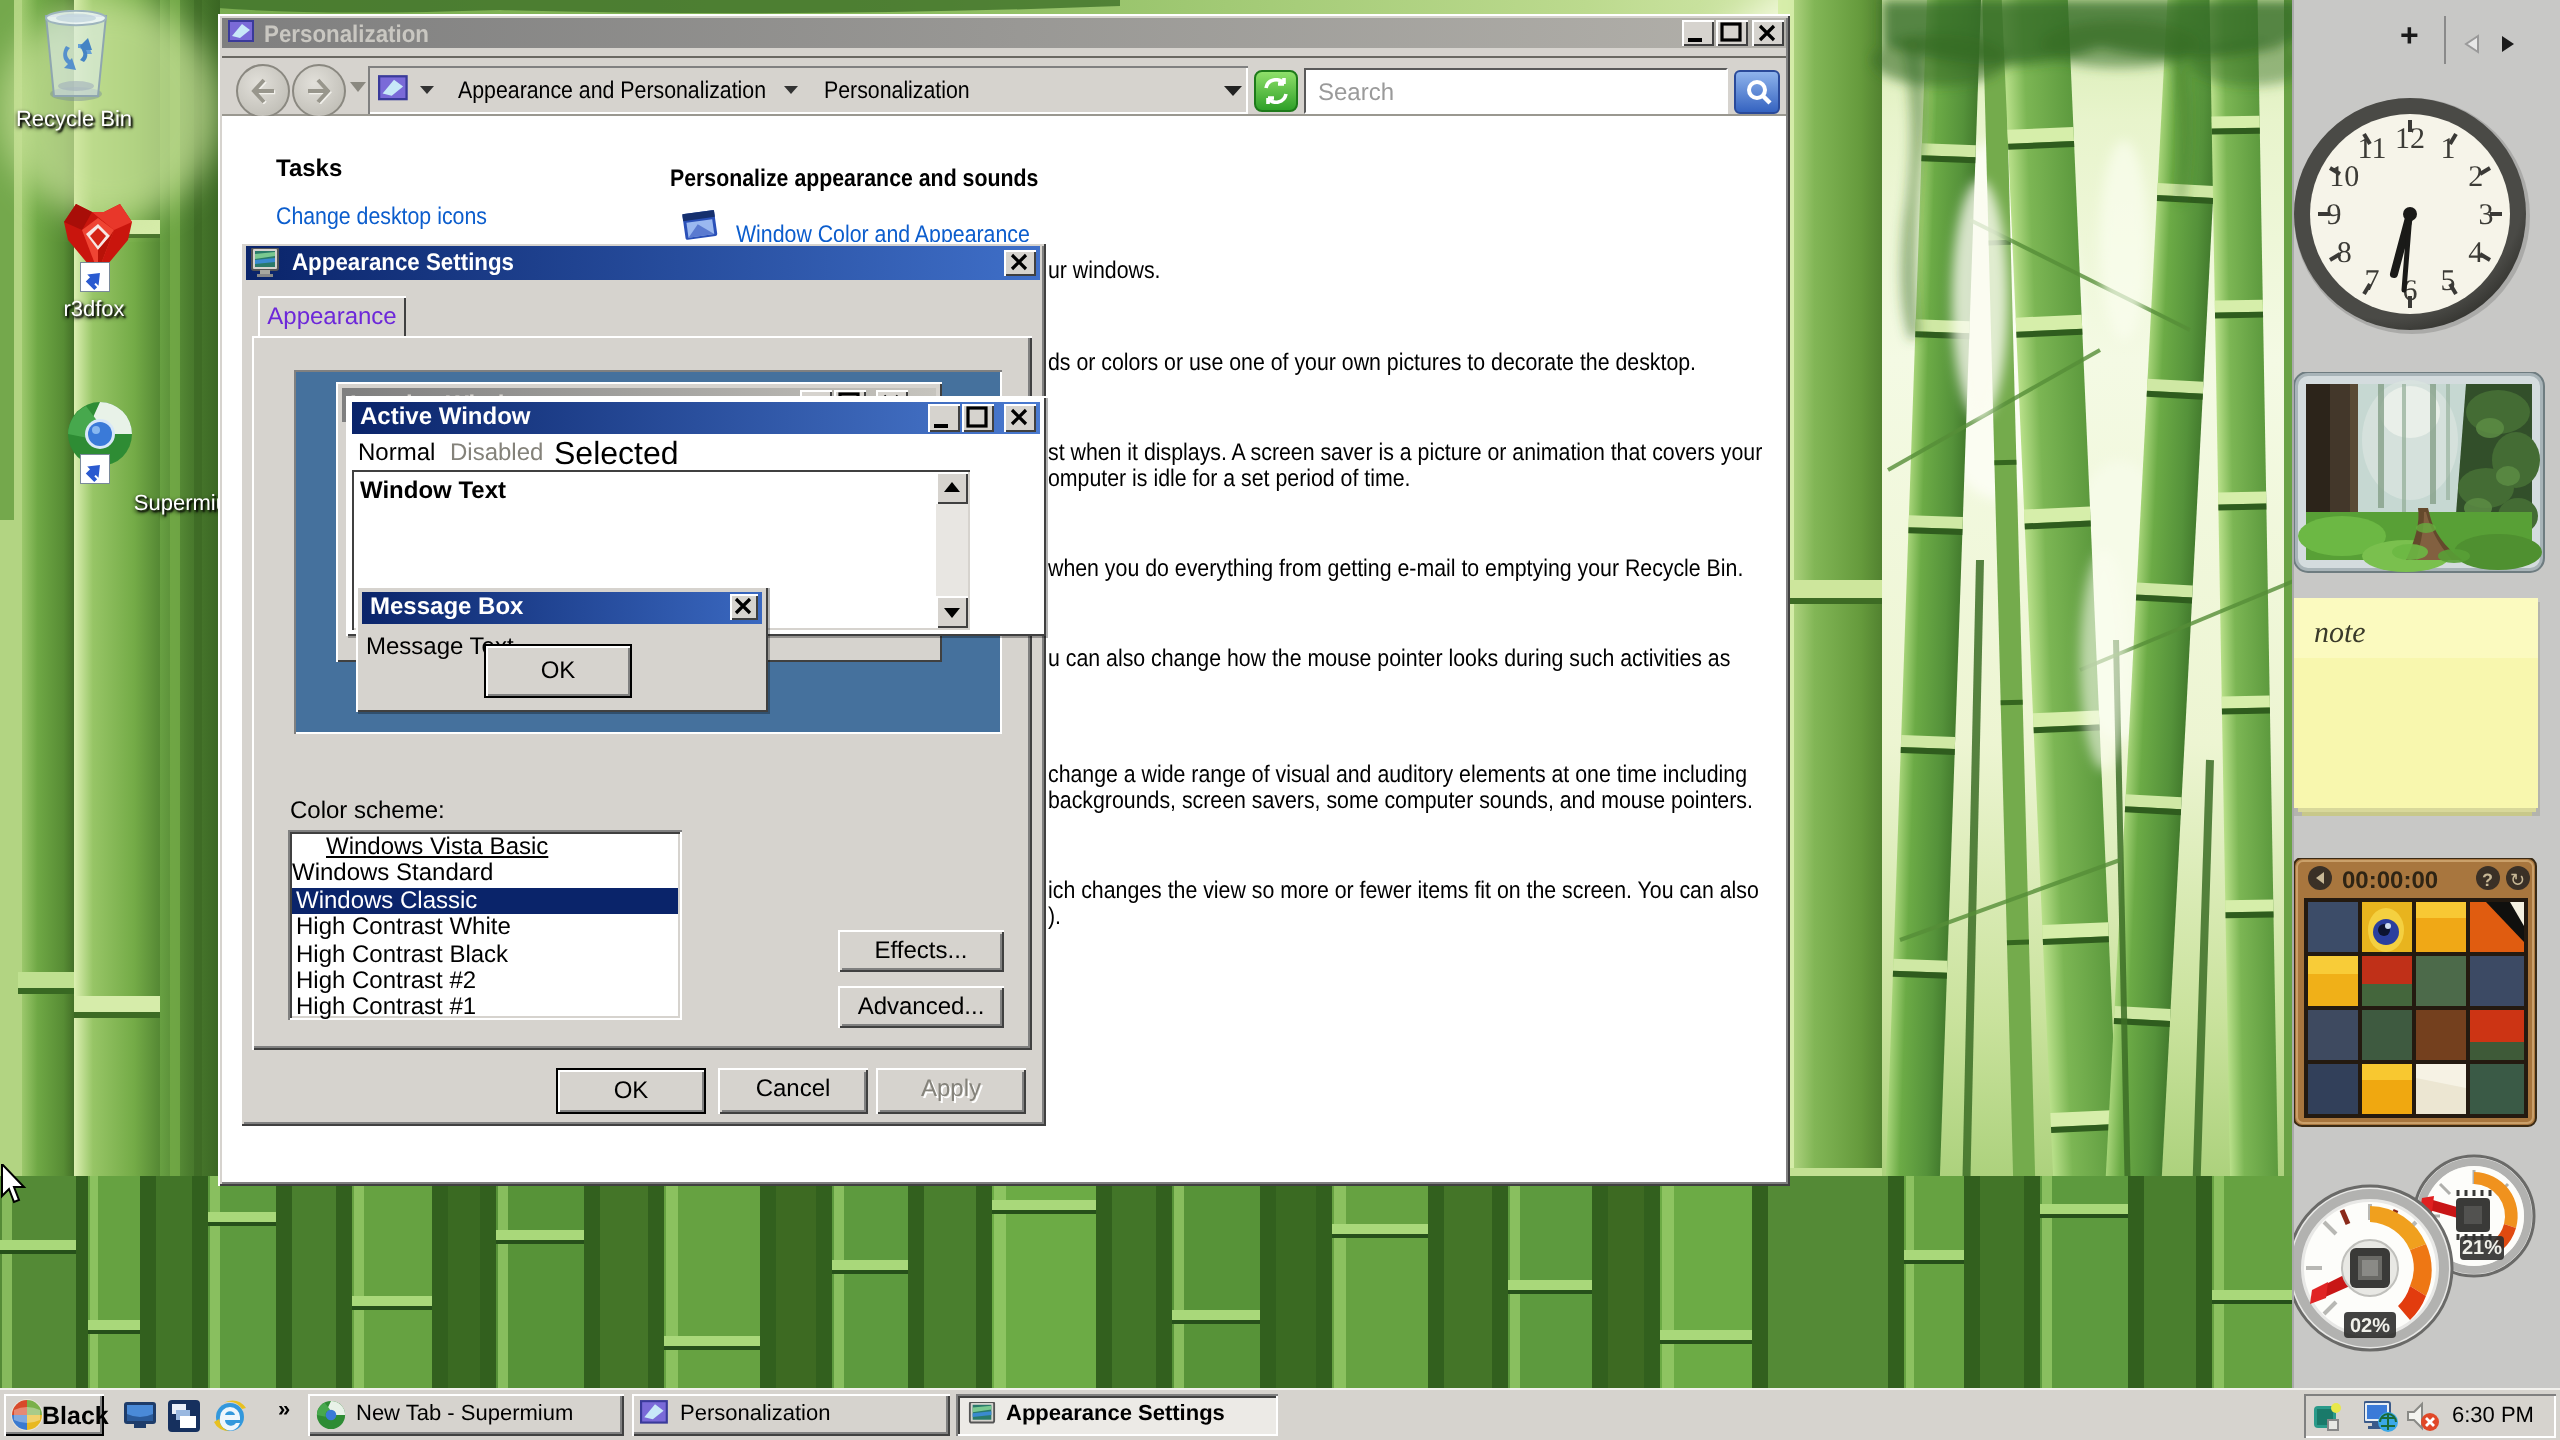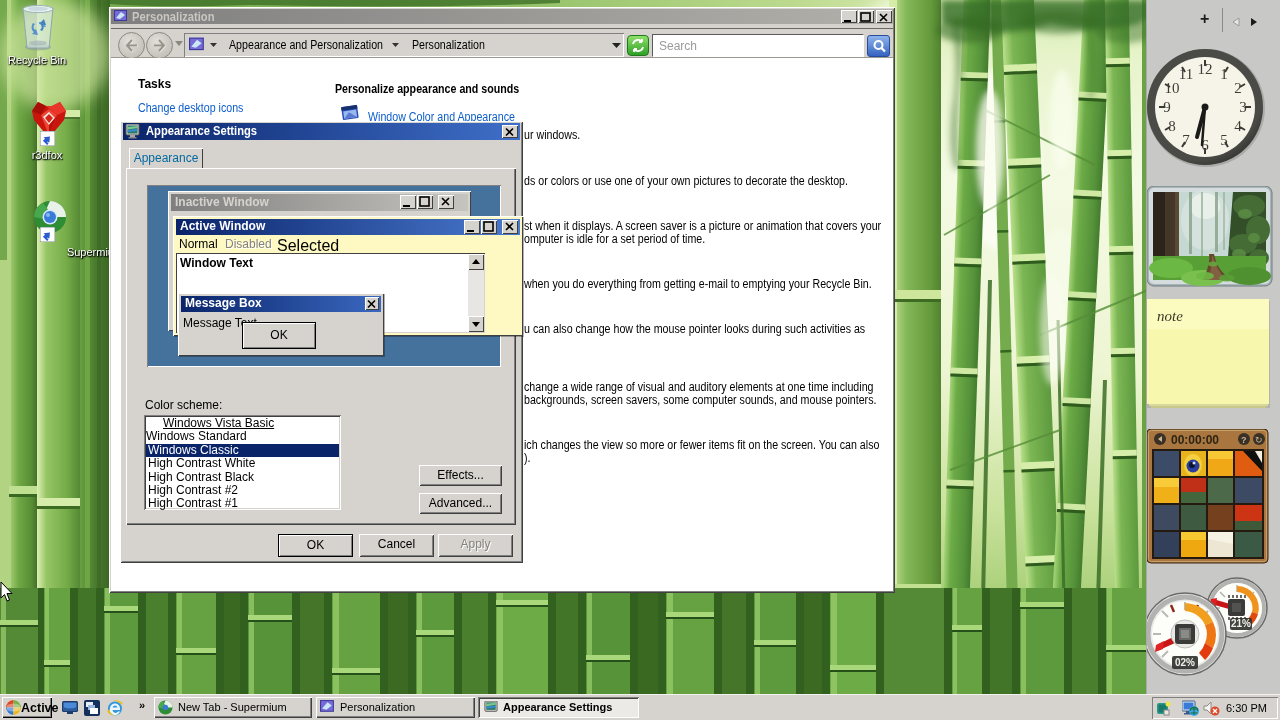--- a/index.html
+++ b/index.html
@@ -449,41 +449,41 @@
       <path d="M2.5,6 L12.5,5 L12.5,7 L2.5,8 Z" fill="#3a8ad0"></path>
       <rect x="5" y="11" width="5" height="2" fill="#a8a8a0"></rect>
       <rect x="3.5" y="13" width="8" height="1.5" fill="#888"></rect>
     </svg>
     <span style="position:absolute;left:23px;top:1px;font-size:12px;font-weight:bold;color:#fff;transform:scaleX(0.93);transform-origin:0 0;">Appearance Settings</span>
     <div class="abs raisedthin" style="right:2px;top:2px;width:16px;height:13px;"><svg width="16" height="13">
           <path d="M4,2.5 L11,9.5 M11,2.5 L4,9.5" stroke="#000" stroke-width="1.6"></path>
         </svg></div>
   </div>
 
-  <div class="abs" style="left:9px;top:27px;width:74px;height:21px;background:#d6d3ce;box-shadow:inset 1px 1px 0 #fff,inset -1px 0 0 #404040;font-size:12px;color:#0369a1;text-align:center;line-height:20px;">Appearance</div>
+  <div class="abs" style="left:9px;top:27px;width:74px;height:21px;background:#d6d3ce;box-shadow:inset 1px 1px 0 #fff,inset -1px 0 0 #404040;font-size:12px;color:#6d28d9;text-align:center;line-height:20px;">Appearance</div>
   <div class="abs" style="left:6px;top:47px;width:390px;height:357px;background:#d6d3ce;box-shadow:inset 1px 1px 0 #fff,inset -1px -1px 0 #404040,inset -2px -2px 0 #808080;"></div>
 
   <div class="abs" style="left:27px;top:64px;width:354px;height:182px;background:#45719d;box-shadow:inset 1px 1px 0 #808080,inset -1px -1px 0 #fff;">
 
     <div class="abs raisedthin" style="left:21px;top:6px;width:303px;height:140px;background:#d6d3ce;">
       <div class="abs" style="left:3px;top:3px;right:3px;height:17px;background:linear-gradient(to right,#7f7f7f,#c6c4be);">
         <span style="position:absolute;left:4px;top:1px;font-size:12px;font-weight:bold;color:#d6d3ce;">Inactive Window</span>
         <div class="abs raisedthin" style="right:52px;top:1px;width:16px;height:14px;"><svg width="16" height="14">
               <rect x="3" y="10" width="7" height="2" fill="#000"></rect>
             </svg></div>
         <div class="abs raisedthin" style="right:35px;top:1px;width:16px;height:14px;"><svg width="16" height="14">
               <rect x="3" y="2" width="9" height="9" fill="none" stroke="#000" stroke-width="1.6"></rect>
             </svg></div>
         <div class="abs raisedthin" style="right:14px;top:1px;width:16px;height:14px;"><svg width="16" height="14">
               <path d="M4,3 L11,10 M11,3 L4,10" stroke="#000" stroke-width="1.6"></path>
             </svg></div>
       </div>
     </div>
 
-    <div class="abs raisedthin" style="left:26px;top:31px;width:350px;height:120px;background:#fef9c3;box-shadow:inset 1px 1px 0 #fff,inset -1px -1px 0 #404040,1px 1px 0 rgba(0,0,0,0.3);">
+    <div class="abs raisedthin" style="left:26px;top:13px;width:350px;height:120px;background:#ffffff;box-shadow:inset 1px 1px 0 #fff,inset -1px -1px 0 #404040,1px 1px 0 rgba(0,0,0,0.3);">
       <div class="abs" style="left:3px;top:3px;right:3px;height:16px;background:linear-gradient(to right,#0a246a,#4a7ad0);">
         <span style="position:absolute;left:4px;top:0px;font-size:12px;font-weight:bold;color:#fff;">Active Window</span>
         <div class="abs raisedthin" style="right:40px;top:1px;width:16px;height:14px;"><svg width="16" height="14">
               <rect x="3" y="10" width="7" height="2" fill="#000"></rect>
             </svg></div>
         <div class="abs raisedthin" style="right:23px;top:1px;width:16px;height:14px;"><svg width="16" height="14">
               <rect x="3" y="2" width="9" height="9" fill="none" stroke="#000" stroke-width="1.6"></rect>
             </svg></div>
         <div class="abs raisedthin" style="right:2px;top:1px;width:16px;height:14px;"><svg width="16" height="14">
               <path d="M4,3 L11,10 M11,3 L4,10" stroke="#000" stroke-width="1.6"></path>
@@ -768,21 +768,21 @@
 
   <div class="abs" style="left:2px;top:2px;width:50px;height:21px;background:#d6d3ce;box-shadow:inset 1px 1px 0 #fff,inset -1px -1px 0 #000,inset -2px -2px 0 #808080;">
     <svg class="abs" style="left:3px;top:2px;" width="17" height="17" viewBox="0 0 17 17">
       <circle cx="8.5" cy="8.5" r="8" fill="#e8e4da"></circle>
       <path d="M8.5,1 A7.5,7.5 0 0 1 16,8.5 L8.5,8.5 Z" fill="#7ab04a"></path>
       <path d="M1,8.5 A7.5,7.5 0 0 1 8.5,1 L8.5,8.5 Z" fill="#d84a2a"></path>
       <path d="M1,8.5 A7.5,7.5 0 0 0 8.5,16 L8.5,8.5 Z" fill="#3a7ad0"></path>
       <path d="M16,8.5 A7.5,7.5 0 0 1 8.5,16 L8.5,8.5 Z" fill="#e8b820"></path>
       <path d="M2,6 Q8.5,3 15,6 L15,11 Q8.5,14 2,11 Z" fill="rgba(255,255,255,0.35)"></path>
     </svg>
-    <span class="abs" style="left:19px;top:4px;font-size:12.5px;font-weight:bold;color:#000;">Active</span>
+    <span class="abs" style="left:19px;top:4px;font-size:12.5px;font-weight:bold;color:#000;">Black</span>
   </div>
 
   <svg class="abs" style="left:62px;top:6px;" width="16" height="14" viewBox="0 0 16 14">
     <rect x="0" y="0" width="16" height="11" rx="1.5" fill="#1e3c6a"></rect>
     <rect x="1.5" y="1.5" width="13" height="8" fill="#4a8ad8"></rect>
     <path d="M1.5,9.5 L14.5,9.5 L14.5,6 Q8,9 1.5,6 Z" fill="#2a5a9a"></path>
     <rect x="5" y="11" width="6" height="2" fill="#1e3c6a"></rect>
   </svg>
   <svg class="abs" style="left:84px;top:5px;" width="16" height="16" viewBox="0 0 16 16">
     <rect x="0" y="0" width="16" height="16" rx="2" fill="#16305e"></rect>

